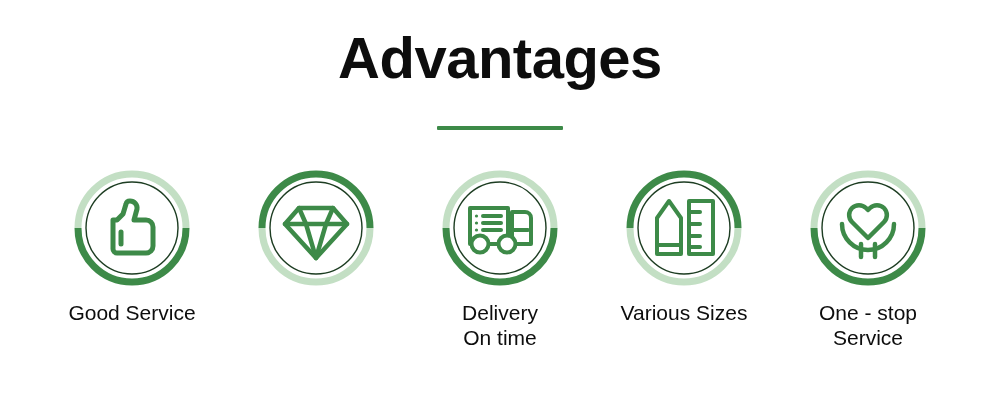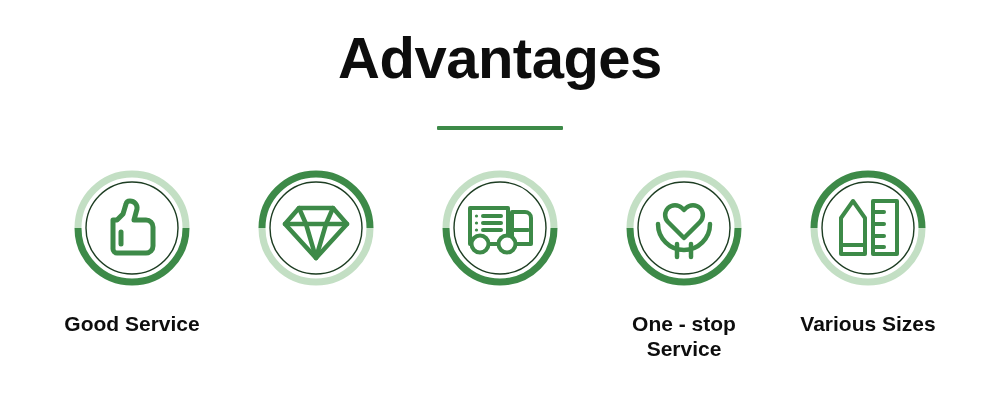--- a/index.html
+++ b/index.html
@@ -74,25 +74,25 @@
     width: 120px;
     height: 120px;
   }
   .badge svg {
     display: block;
     width: 120px;
     height: 120px;
   }
 
   .item-label {
-    margin-top: 23px;
+    margin-top: 12px;
     text-align: center;
     font-size: 21px;
     line-height: 25px;
-    font-weight: 700;
+    font-weight: 400;
     color: #0d0d0d;
     white-space: pre-line;
     font-family: "Liberation Sans", sans-serif;
   }
 </style>
 </head>
 <body>
 
 <div class="banner">
 
@@ -158,20 +158,49 @@
 
             <path d="M72 44 L85 44 a6 6 0 0 1 6 6 L91 76 L72 76 Z"></path>
             <path d="M72 48 L72 62 L88 62"></path>
 
             <circle cx="40" cy="76" r="8.5" fill="#ffffff"></circle>
             <circle cx="67" cy="76" r="8.5" fill="#ffffff"></circle>
             <line x1="49" y1="76" x2="58" y2="76"></line>
           </g>
         </svg>
       </div>
+      <div class="item-label">Delivery
+On time</div>
+    </div>
+
+    <div class="item">
+      <div class="badge">
+        <svg viewBox="0 0 120 120" xmlns="http://www.w3.org/2000/svg">
+          <path d="M 6 60 A 54 54 0 0 1 114 60" fill="none" stroke="#3d8a48" stroke-width="7"></path>
+          <path d="M 114 60 A 54 54 0 0 1 6 60" fill="none" stroke="#c3dfc4" stroke-width="7"></path>
+          <circle cx="60" cy="60" r="46" fill="none" stroke="#1d3d22" stroke-width="1.4"></circle>
+
+          <g fill="none" stroke="#3d8a48" stroke-width="4" stroke-linecap="round" stroke-linejoin="round">
+
+            <g>
+              <path d="M33 50 L45 33 L57 50 L57 86 L33 86 Z"></path>
+              <line x1="33" y1="77" x2="57" y2="77"></line>
+            </g>
+
+            <g>
+              <path d="M65 33 L89 33 L89 86 L65 86 Z"></path>
+              <line x1="65" y1="44" x2="76" y2="44"></line>
+              <line x1="65" y1="56" x2="76" y2="56"></line>
+              <line x1="65" y1="68" x2="76" y2="68"></line>
+              <line x1="65" y1="79" x2="76" y2="79"></line>
+            </g>
+          </g>
+        </svg>
+      </div>
+      <div class="item-label">Various Sizes</div>
     </div>
 
     <div class="item">
       <div class="badge">
         <svg viewBox="0 0 120 120" xmlns="http://www.w3.org/2000/svg">
           <path d="M 6 60 A 54 54 0 0 1 114 60" fill="none" stroke="#c3dfc4" stroke-width="7"></path>
           <path d="M 114 60 A 54 54 0 0 1 6 60" fill="none" stroke="#3d8a48" stroke-width="7"></path>
           <circle cx="60" cy="60" r="46" fill="none" stroke="#1d3d22" stroke-width="1.4"></circle>
 
           <g fill="none" stroke="#3d8a48" stroke-width="4.5" stroke-linecap="round" stroke-linejoin="round">
@@ -182,41 +211,14 @@
               <line x1="53" y1="76" x2="53" y2="89"></line>
               <line x1="67" y1="76" x2="67" y2="89"></line>
             </g>
           </g>
         </svg>
       </div>
       <div class="item-label">One - stop
 Service</div>
     </div>
 
-    <div class="item">
-      <div class="badge">
-        <svg viewBox="0 0 120 120" xmlns="http://www.w3.org/2000/svg">
-          <path d="M 6 60 A 54 54 0 0 1 114 60" fill="none" stroke="#3d8a48" stroke-width="7"></path>
-          <path d="M 114 60 A 54 54 0 0 1 6 60" fill="none" stroke="#c3dfc4" stroke-width="7"></path>
-          <circle cx="60" cy="60" r="46" fill="none" stroke="#1d3d22" stroke-width="1.4"></circle>
-
-          <g fill="none" stroke="#3d8a48" stroke-width="4" stroke-linecap="round" stroke-linejoin="round">
-
-            <g>
-              <path d="M33 50 L45 33 L57 50 L57 86 L33 86 Z"></path>
-              <line x1="33" y1="77" x2="57" y2="77"></line>
-            </g>
-
-            <g>
-              <path d="M65 33 L89 33 L89 86 L65 86 Z"></path>
-              <line x1="65" y1="44" x2="76" y2="44"></line>
-              <line x1="65" y1="56" x2="76" y2="56"></line>
-              <line x1="65" y1="68" x2="76" y2="68"></line>
-              <line x1="65" y1="79" x2="76" y2="79"></line>
-            </g>
-          </g>
-        </svg>
-      </div>
-      <div class="item-label">Various Sizes</div>
-    </div>
-
   </div>
 </div>
 
 </body></html>

